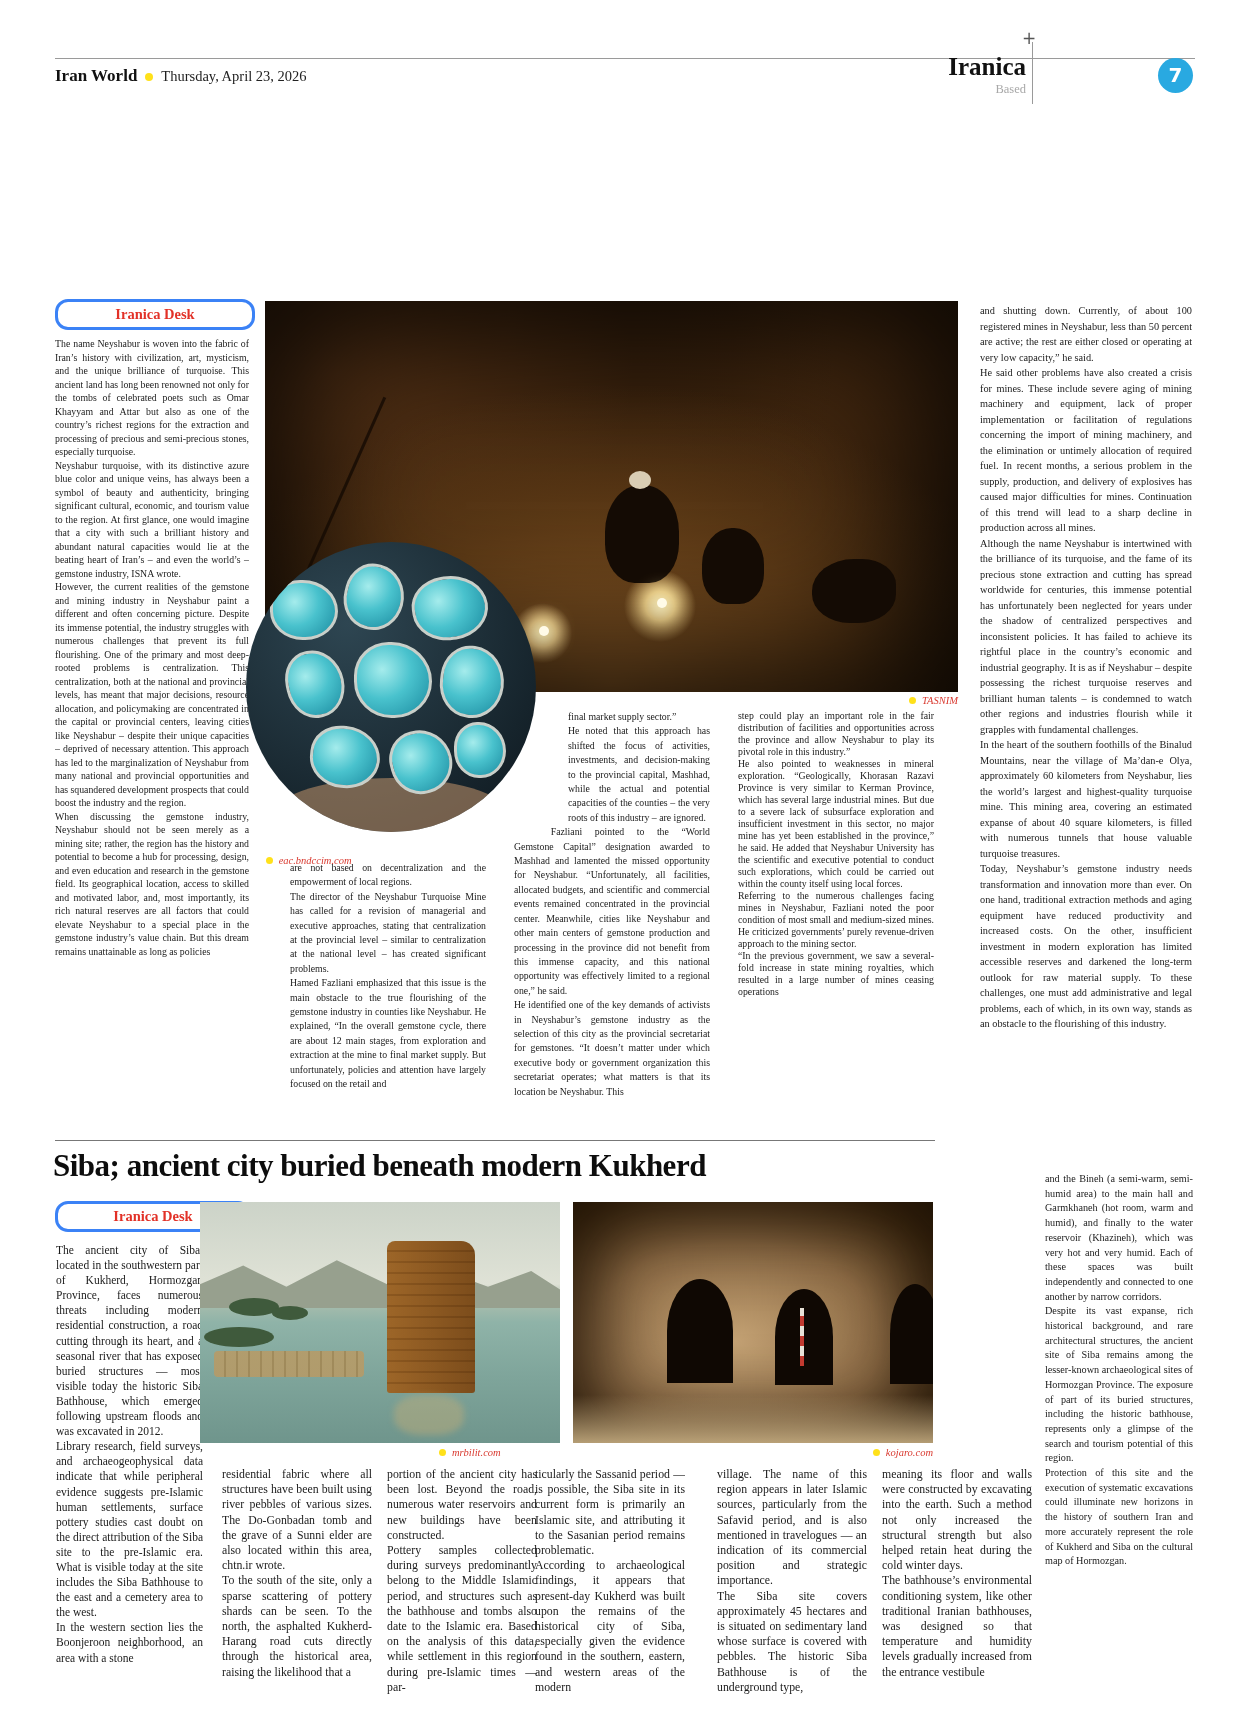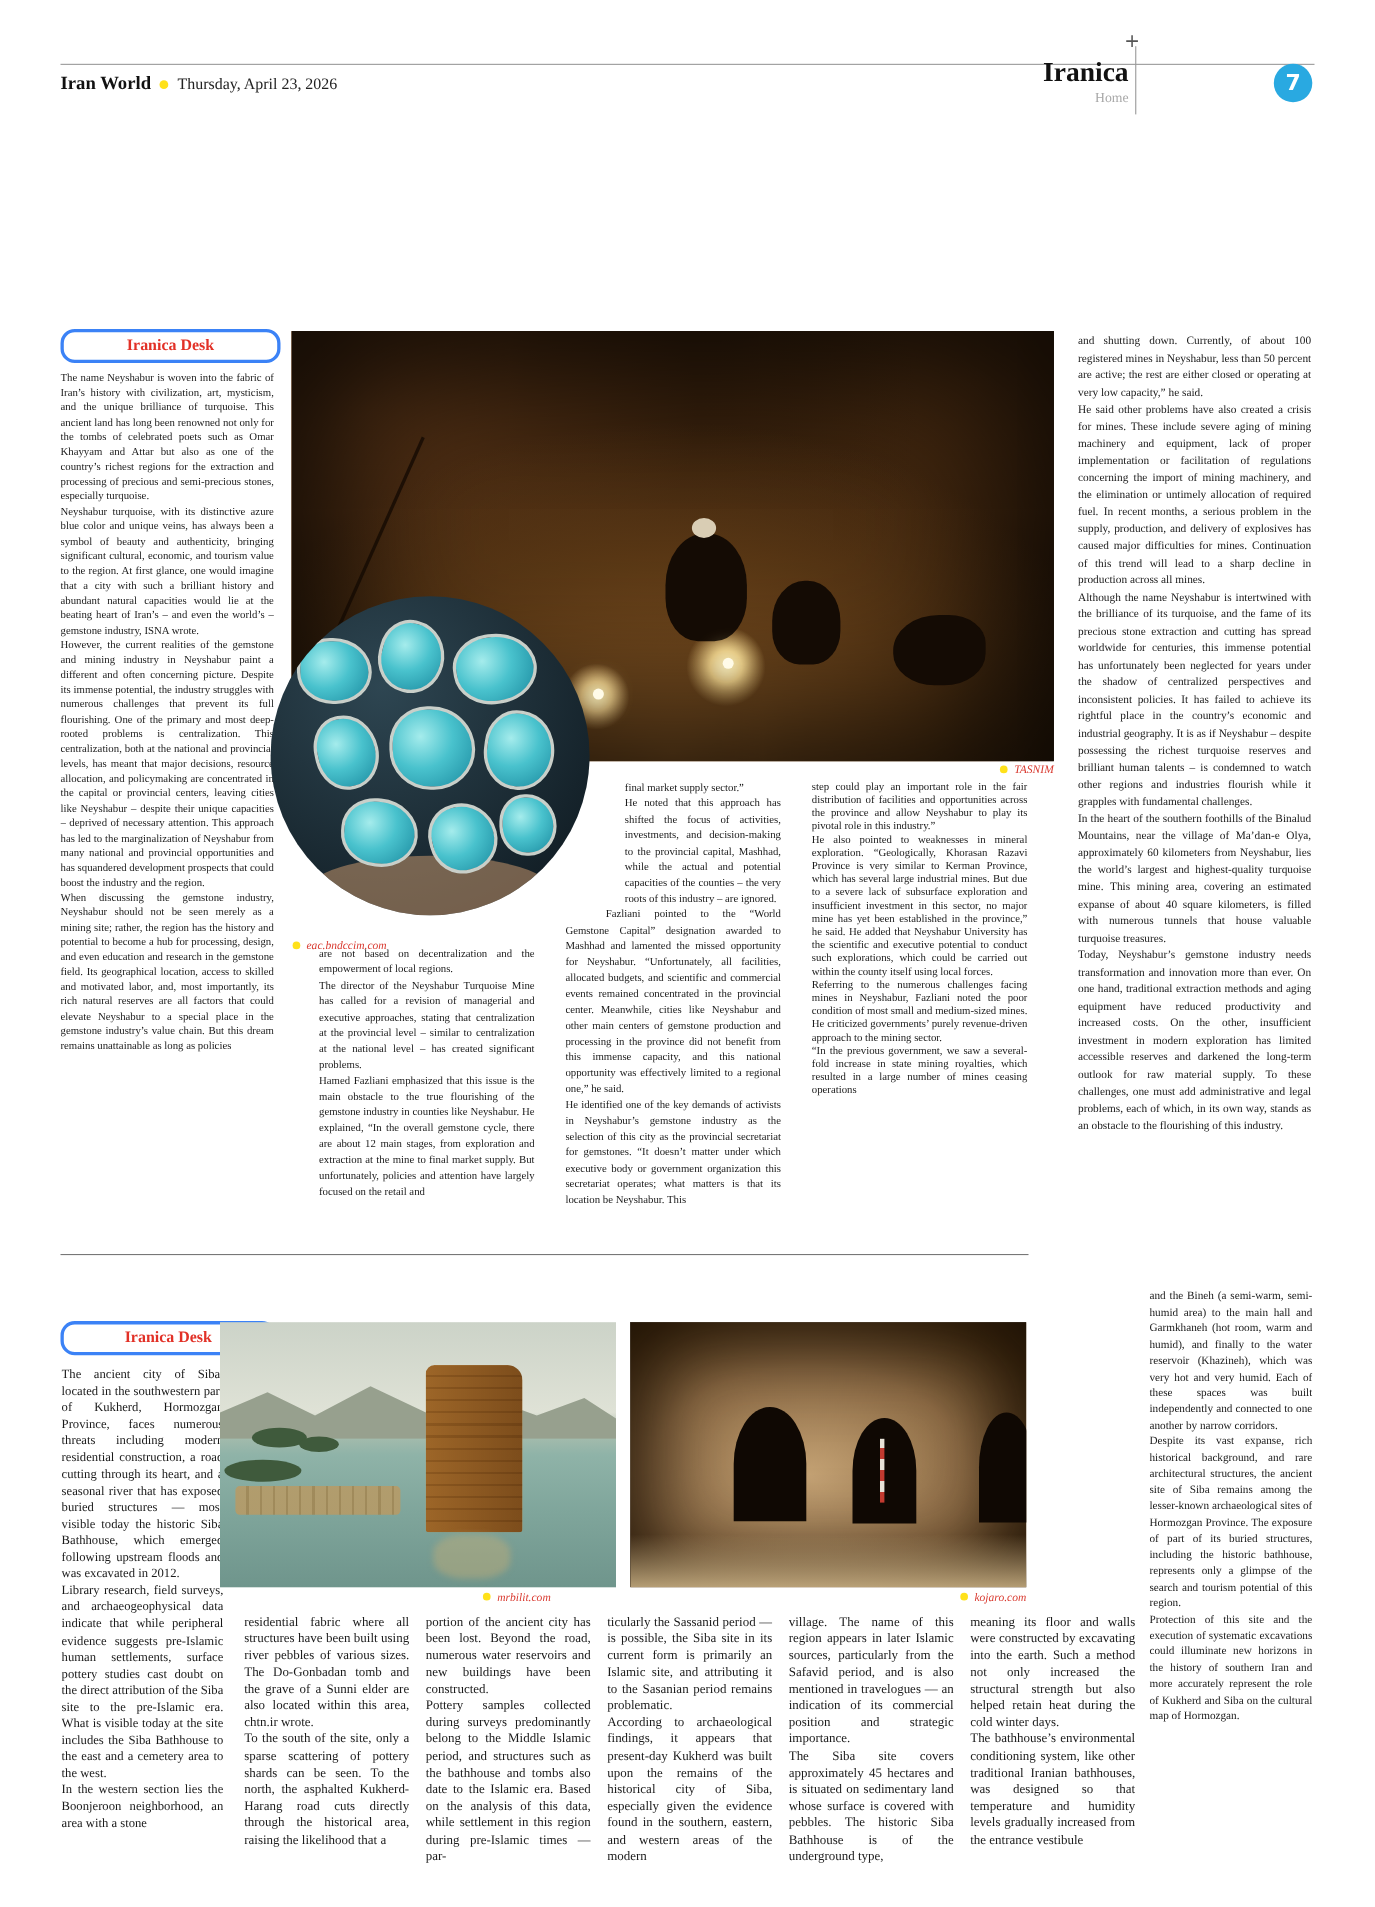--- a/index.html
+++ b/index.html
@@ -33,21 +33,21 @@
   .col{position:absolute;text-align:justify;overflow:hidden;color:#1a1a1a;}
   .coltext{white-space:pre-line;}
   .c1{left:55px;top:337px;width:194px;height:796px;font-size:9.8px;line-height:13.5px;}
   .c2{left:290px;top:861px;width:196px;height:268px;font-size:9.8px;line-height:14.4px;}
   .c3{left:514px;top:710px;width:196px;height:420px;font-size:9.8px;line-height:14.4px;}
   .c4{left:738px;top:710px;width:196px;height:420px;font-size:9.8px;line-height:12px;}
   .c5{left:980px;top:303px;width:212px;height:856px;font-size:10.3px;line-height:15.5px;}
   .notch{float:left;width:50px;height:122px;shape-outside:circle(92% at 0% 30%);margin-right:4px;}
   .a2colA{left:56px;top:1243px;width:147px;height:484px;font-size:11.5px;line-height:15.1px;}
   .a2col{top:1467px;width:150px;height:262px;font-size:11.8px;line-height:15.2px;}
-  .a2colB{left:222px;}.a2colC{left:387px;}.a2colD{left:552px;}.a2colE{left:717px;}.a2colF{left:882px;}
+  .a2colB{left:222px;}.a2colC{left:387px;}.a2colD{left:535px;}.a2colE{left:717px;}.a2colF{left:882px;}
   .a2colR{left:1045px;top:1172px;width:148px;height:558px;font-size:10.2px;line-height:14.7px;}
   .divider{position:absolute;left:55px;top:1140px;width:880px;height:1px;background:#777;}
   
   .cap{position:absolute;font-size:10.5px;font-style:italic;color:#d93a30;}
   .cap .dot{width:7px;height:7px;margin-right:3px;}
   .cap-tasnim{left:700px;top:695px;width:258px;text-align:right;}
   .cap-inset{left:266px;top:835px;width:250px;margin-top:20px;}
   .cap-mrbilit{left:380px;top:1447px;width:180px;text-align:center;}
   .cap-kojaro{left:753px;top:1447px;width:180px;text-align:right;}
   
@@ -122,21 +122,21 @@
 
   <div class="plusmark">+</div>
   <div class="hrule"></div>
   <div class="masthead">
     <span class="mast-title">Iran World</span>
     <span class="dot"></span>
     <span class="mast-date">Thursday, April 23, 2026</span>
   </div>
   <div class="section">
     <div class="section-name">Iranica</div>
-    <div class="section-sub">Home</div>
+    <div class="section-sub">Based</div>
   </div>
   <div class="vline"></div>
   <div class="pagenum">7</div>
 
   <div class="kicker k1">
     <span>Iranica Desk</span>
   </div>
 
   <div class="col c1">
     <span class="coltext">The name Neyshabur is woven into the fabric of Iran’s history with civilization, art, mysticism, and the unique brilliance of turquoise. This ancient land has long been renowned not only for the tombs of celebrated poets such as Omar Khayyam and Attar but also as one of the country’s richest regions for the extraction and processing of precious and semi-precious stones, especially turquoise.
@@ -197,20 +197,21 @@
   <div class="col c5">
     <span class="coltext">and shutting down. Currently, of about 100 registered mines in Neyshabur, less than 50 percent are active; the rest are either closed or operating at very low capacity,” he said.
 He said other problems have also created a crisis for mines. These include severe aging of mining machinery and equipment, lack of proper implementation or facilitation of regulations concerning the import of mining machinery, and the elimination or untimely allocation of required fuel. In recent months, a serious problem in the supply, production, and delivery of explosives has caused major difficulties for mines. Continuation of this trend will lead to a sharp decline in production across all mines.
 Although the name Neyshabur is intertwined with the brilliance of its turquoise, and the fame of its precious stone extraction and cutting has spread worldwide for centuries, this immense potential has unfortunately been neglected for years under the shadow of centralized perspectives and inconsistent policies. It has failed to achieve its rightful place in the country’s economic and industrial geography. It is as if Neyshabur – despite possessing the richest turquoise reserves and brilliant human talents – is condemned to watch other regions and industries flourish while it grapples with fundamental challenges.
 In the heart of the southern foothills of the Binalud Mountains, near the village of Ma’dan-e Olya, approximately 60 kilometers from Neyshabur, lies the world’s largest and highest-quality turquoise mine. This mining area, covering an estimated expanse of about 40 square kilometers, is filled with numerous tunnels that house valuable turquoise treasures.
 Today, Neyshabur’s gemstone industry needs transformation and innovation more than ever. On one hand, traditional extraction methods and aging equipment have reduced productivity and increased costs. On the other, insufficient investment in modern exploration has limited accessible reserves and darkened the long-term outlook for raw material supply. To these challenges, one must add administrative and legal problems, each of which, in its own way, stands as an obstacle to the flourishing of this industry.</span>
   </div>
 
   <div class="divider"></div>
 
+  <div class="h2">Siba; ancient city buried beneath modern Kukherd</div>
   <div class="kicker k2">
     <span>Iranica Desk</span>
   </div>
 
   <div class="col a2colA">
     <span class="coltext">The ancient city of Siba, located in the southwestern part of Kukherd, Hormozgan Province, faces numerous threats including modern residential construction, a road cutting through its heart, and a seasonal river that has exposed buried structures — most visible today the historic Siba Bathhouse, which emerged following upstream floods and was excavated in 2012.
 Library research, field surveys, and archaeogeophysical data indicate that while peripheral evidence suggests pre-Islamic human settlements, surface pottery studies cast doubt on the direct attribution of the Siba site to the pre-Islamic era. What is visible today at the site includes the Siba Bathhouse to the east and a cemetery area to the west.
 In the western section lies the Boonjeroon neighborhood, an area with a stone</span>
   </div>
 

